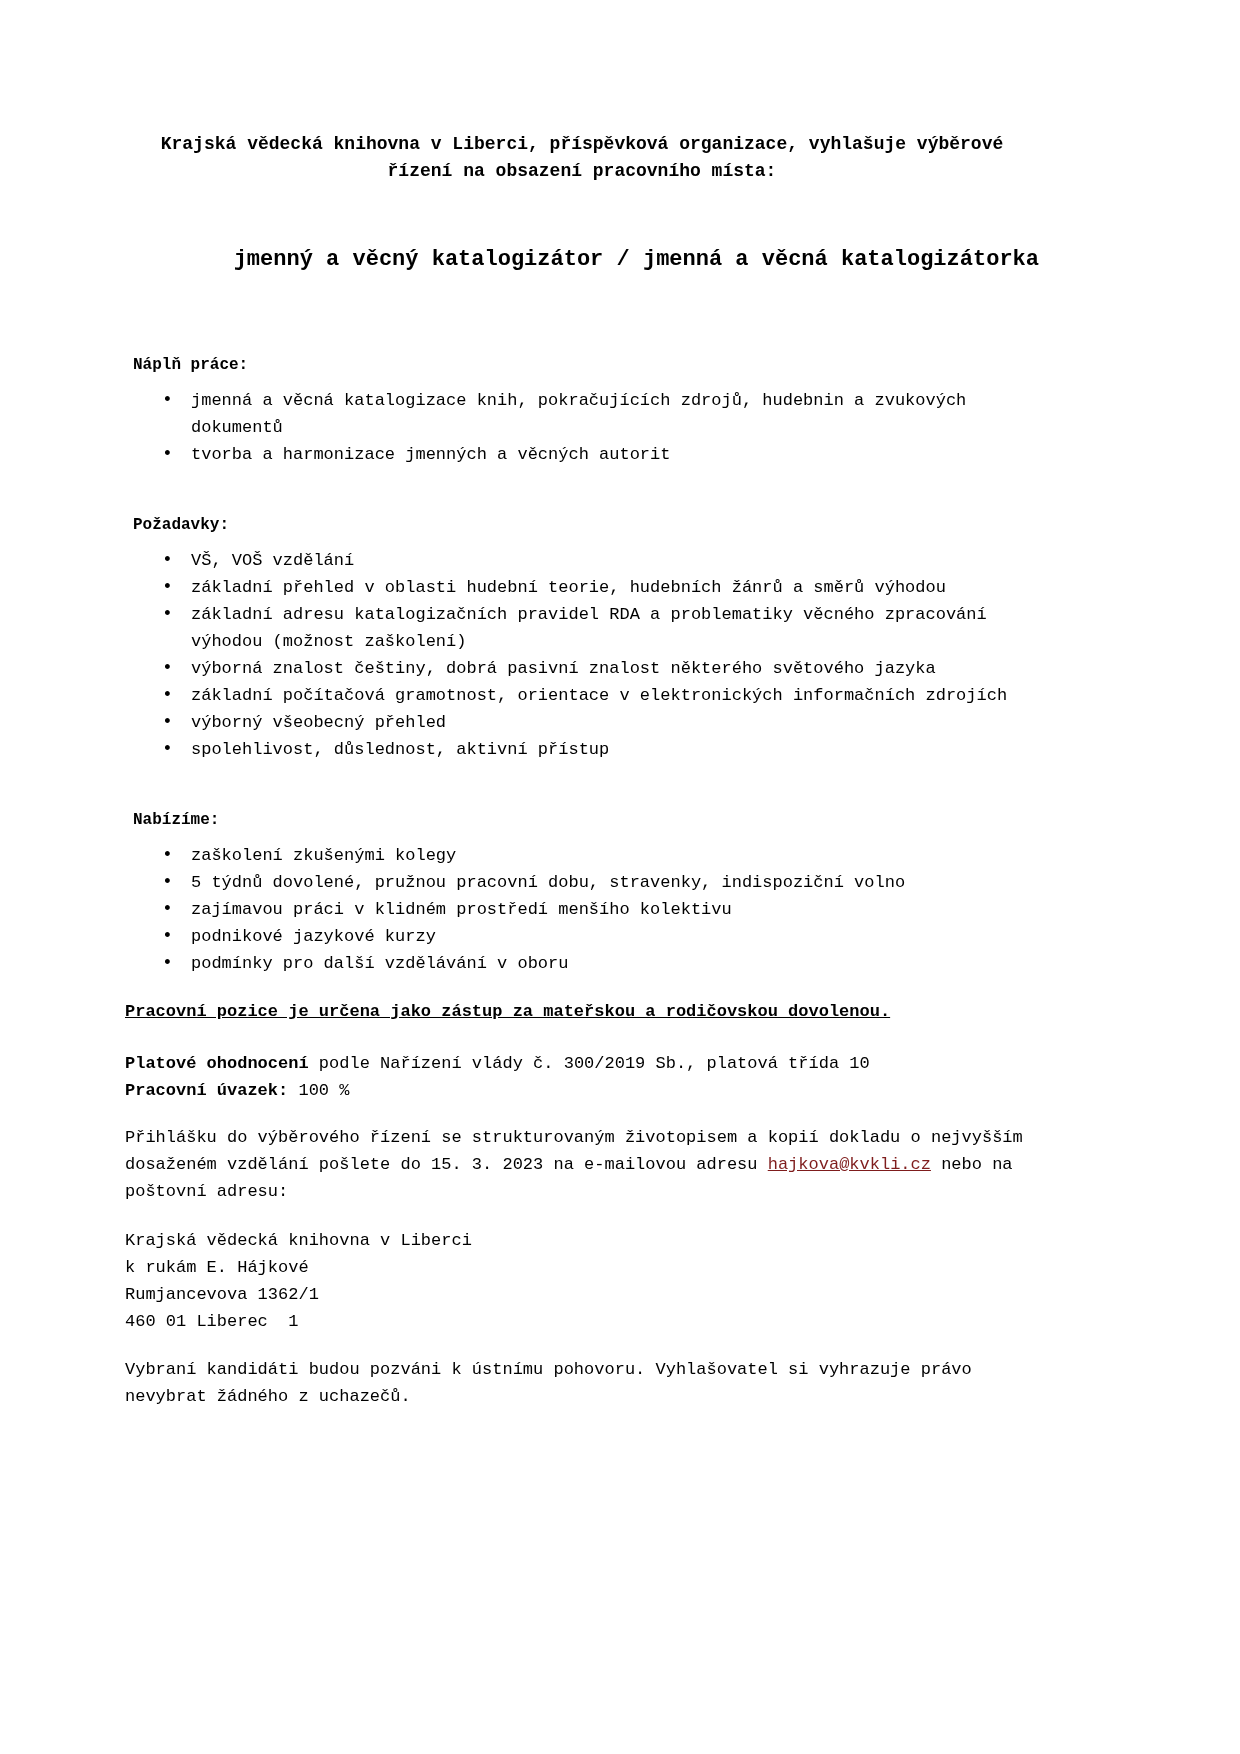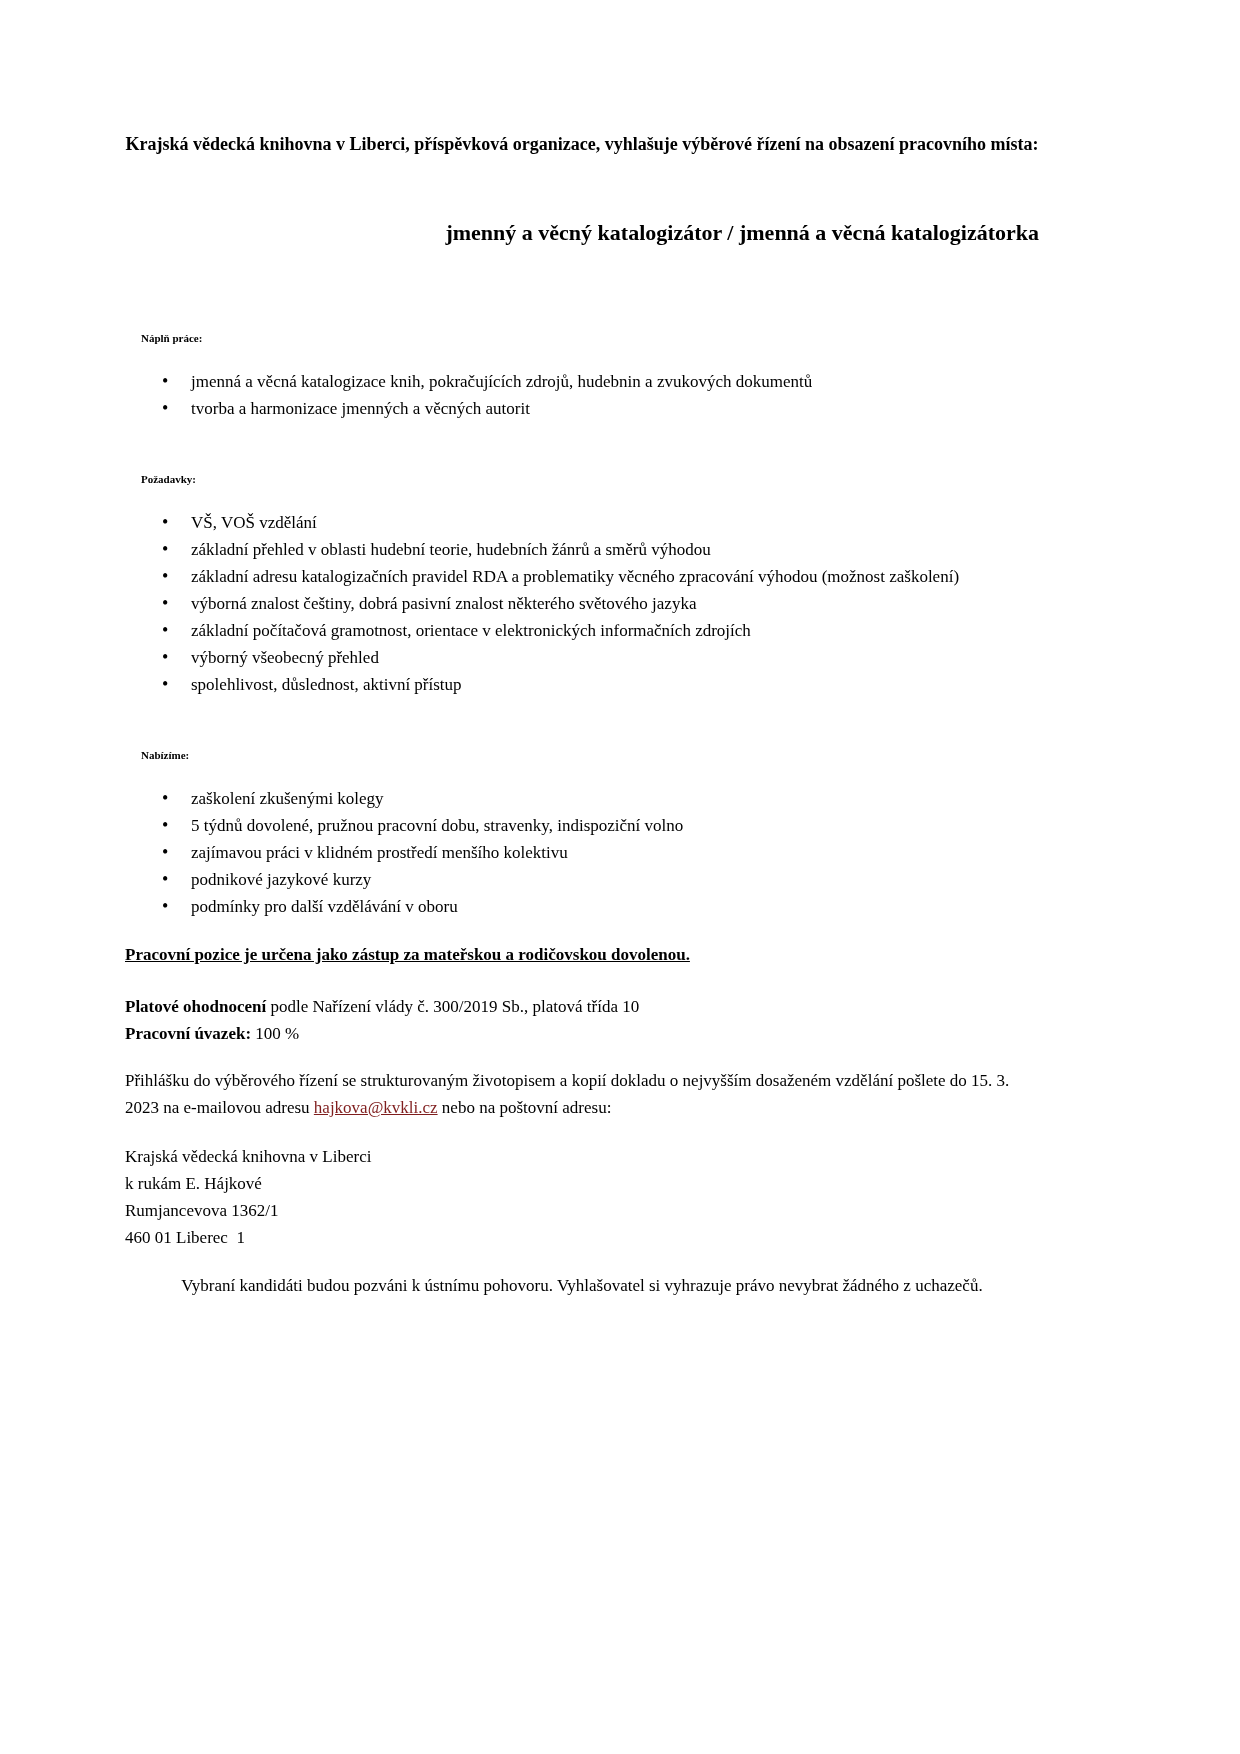--- a/index.html
+++ b/index.html
@@ -3,21 +3,21 @@
 <meta charset="utf-8">
 <style>
   * { box-sizing: border-box; }
   html, body { margin: 0; padding: 0; background: #ffffff; }
   .doc {
     width: 1104px;
     height: 1754px;
     margin: 0 auto;
     background: #ffffff;
     padding: 131px 133px 0 57px;
-    font-family: Liberation Serif, serif;
+    font-family: Liberation Mono, monospace;
     font-size: 17px;
     line-height: 27px;
     color: #000000;
   }
   .header {
     margin: 0 auto;
     font-weight: bold;
     font-size: 18px;
     line-height: 27px;
     text-align: center;
@@ -27,22 +27,22 @@
     margin: 58px 0 0 0;
     font-weight: bold;
     font-size: 22px;
     line-height: 33px;
     text-align: right;
   }
   .section { margin: 44px 0 0 0; }
   .section:first-child { margin-top: 0; }
   .sections { margin-top: 76px; }
   .section-heading {
-    margin: 16px;
-    font-size: 11px;
+    margin: 8px;
+    font-size: 16px;
     font-weight: bold;
     line-height: 27px;
   }
   .bullets { list-style: none; margin: 0; padding: 0; }
   .bullet { position: relative; padding-left: 66px; }
   .bullet::before {
     content: "\2022";
     position: absolute;
     left: 37px;
     top: 0;
@@ -53,21 +53,21 @@
     font-weight: bold;
     text-decoration: underline;
   }
   .terms { margin-top: 25px; }
   .term-line { margin: 0; white-space: pre-wrap; }
   .term-label { font-weight: bold; }
   .application { margin: 20px 0 0 0; max-width: 905px; }
   .email-link { color: #7f1d1d; text-decoration: underline; cursor: pointer; }
   .address { margin-top: 22px; }
   .address-line { margin: 0; white-space: pre-wrap; }
-  .closing { margin: 21px 0 0 0; max-width: 930px; text-align: center; }
+  .closing { margin: 21px 0 0 0; max-width: 930px; }
 </style>
 </head>
 <body>
 
 <div class="doc">
 
   <p class="header">Krajská vědecká knihovna v Liberci, příspěvková organizace, vyhlašuje výběrové řízení na obsazení pracovního místa:</p>
 
   <h1 class="title">jmenný a věcný katalogizátor / jmenná a věcná katalogizátorka</h1>
 

